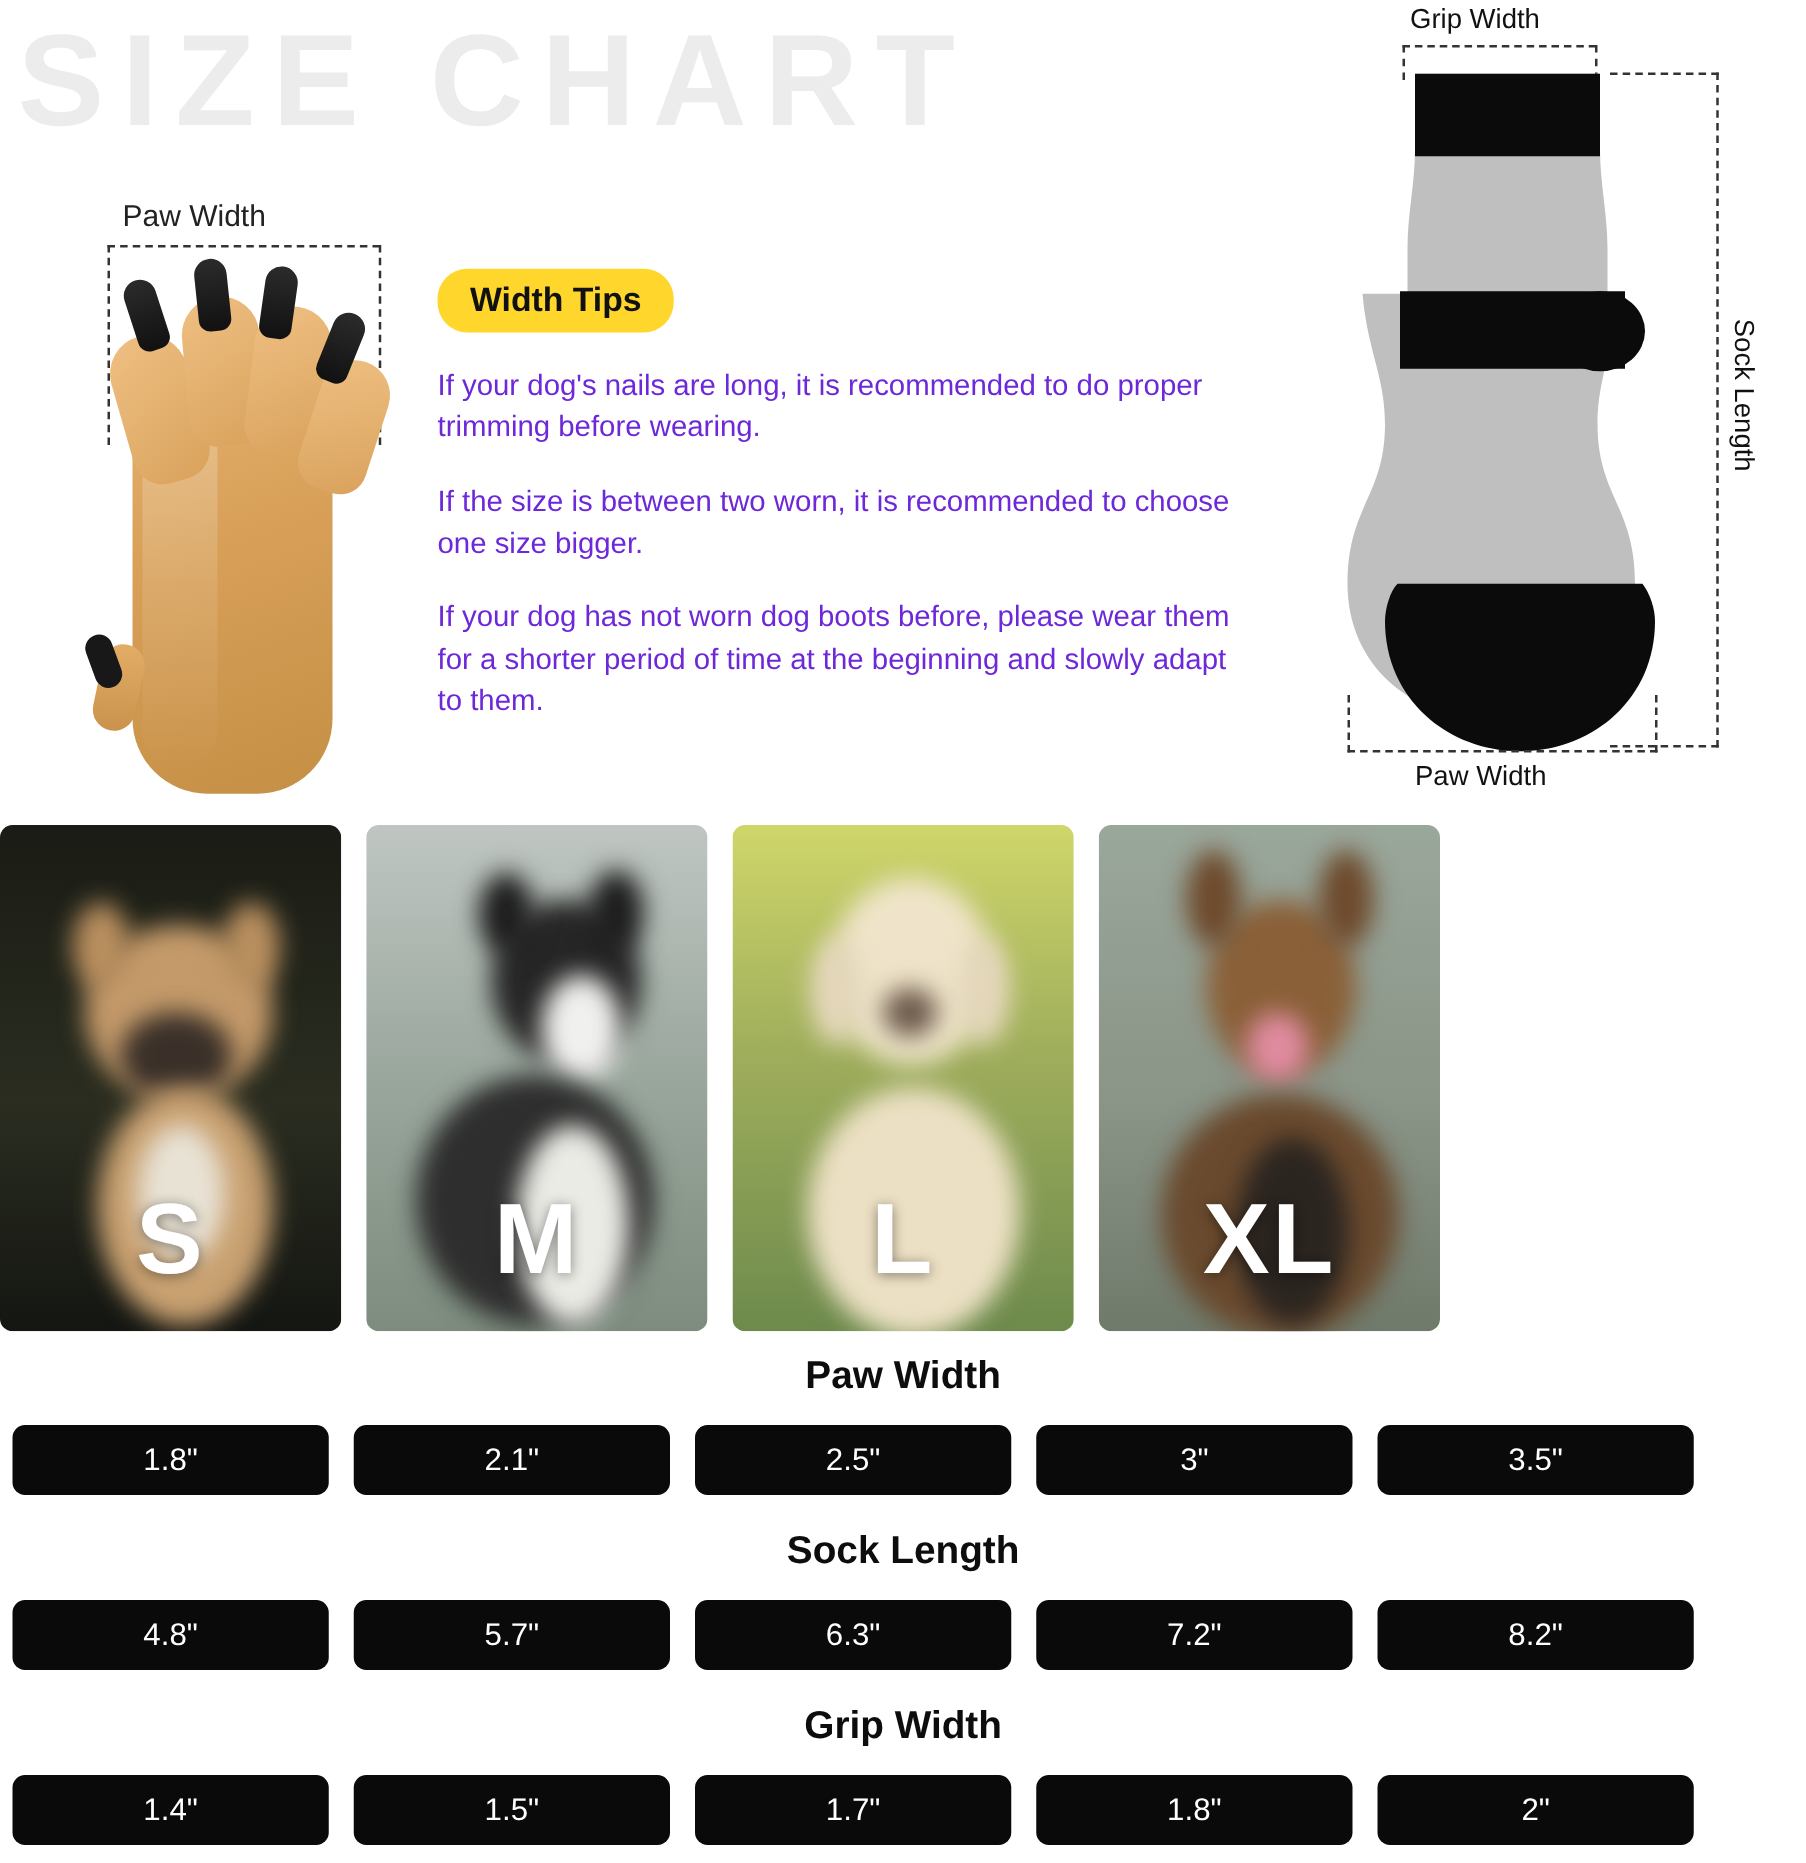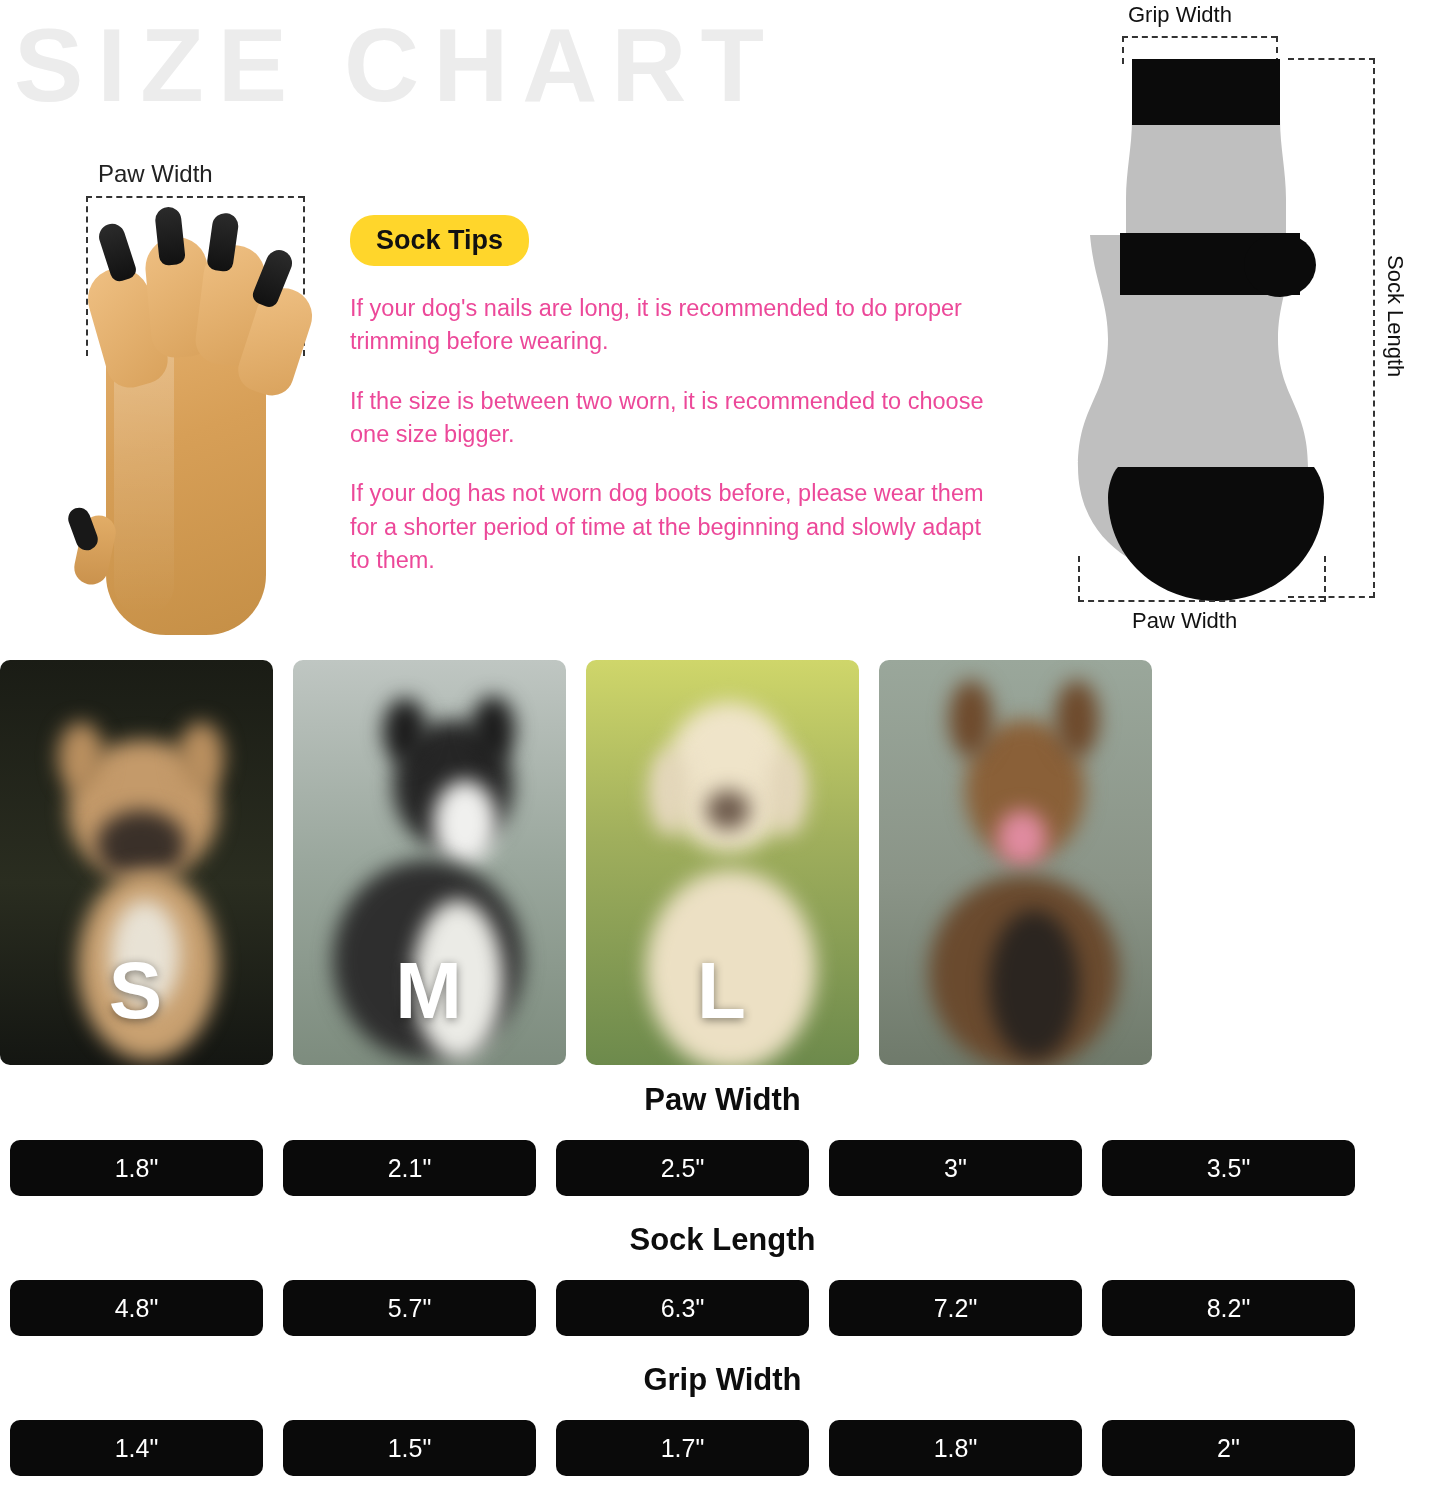--- a/index.html
+++ b/index.html
@@ -149,21 +149,21 @@
     background: #ffd62b;
     border-radius: 24px;
     padding: 10px 26px;
     font-size: 27px;
     font-weight: bold;
     color: #111;
   }
   .tips-p {
     font-size: 23.5px;
     line-height: 1.42;
-    color: #ec4899;
+    color: #6d28d9;
     margin: 26px 0 0 0;
     max-width: 650px;
   }
 
   
   .sock-block {
     position: absolute;
     left: 1060px;
     top: 0px;
     width: 385px;
@@ -288,21 +288,21 @@
     <div class="nail n1"></div>
     <div class="nail n2"></div>
     <div class="nail n3"></div>
     <div class="nail n4"></div>
     <div class="dew"></div>
     <div class="dew-nail"></div>
   </div>
 </div>
 
 <div class="tips-block">
-  <div class="tips-badge">Sock Tips</div>
+  <div class="tips-badge">Width Tips</div>
   <p class="tips-p">If your dog's nails are long, it is recommended to do proper trimming before wearing.</p>
   <p class="tips-p">If the size is between two worn, it is recommended to choose one size bigger.</p>
   <p class="tips-p">If your dog has not worn dog boots before, please wear them for a shorter period of time at the beginning and slowly adapt to them.</p>
 </div>
 
 <div class="sock-block">
   <div class="grip-label">Grip Width</div>
   <div class="grip-line"></div>
   <div class="grip-tick-l"></div>
   <div class="grip-tick-r"></div>
@@ -371,20 +371,21 @@
 
   <div class="dog-card">
     <div class="scene" style="background:linear-gradient(180deg,#9aa79b 0%,#8a9487 55%,#6f7a6b 100%)">
       <div class="blurcircle" style="left:86px;top:60px;width:120px;height:140px;background:#8a6038;"></div>
       <div class="blurcircle" style="left:70px;top:20px;width:44px;height:78px;background:#6e4a2c;"></div>
       <div class="blurcircle" style="left:176px;top:20px;width:44px;height:78px;background:#6e4a2c;"></div>
       <div class="blurcircle" style="left:118px;top:150px;width:50px;height:56px;background:#e08ba0;"></div>
       <div class="blurcircle" style="left:50px;top:215px;width:190px;height:195px;background:#6a4a2e;"></div>
       <div class="blurcircle" style="left:110px;top:250px;width:90px;height:150px;background:#2b2520;"></div>
     </div>
+    <div class="size-letter">XL</div>
   </div>
 
 </div>
 
 <div class="meas-heading h-paw">Paw Width</div>
 <div class="pill-row r-paw">
   <div class="pill">1.8"</div>
   <div class="pill">2.1"</div>
   <div class="pill">2.5"</div>
   <div class="pill">3"</div>

